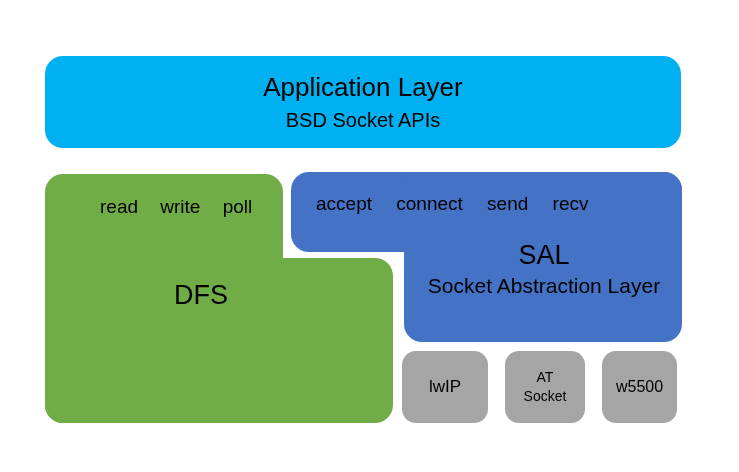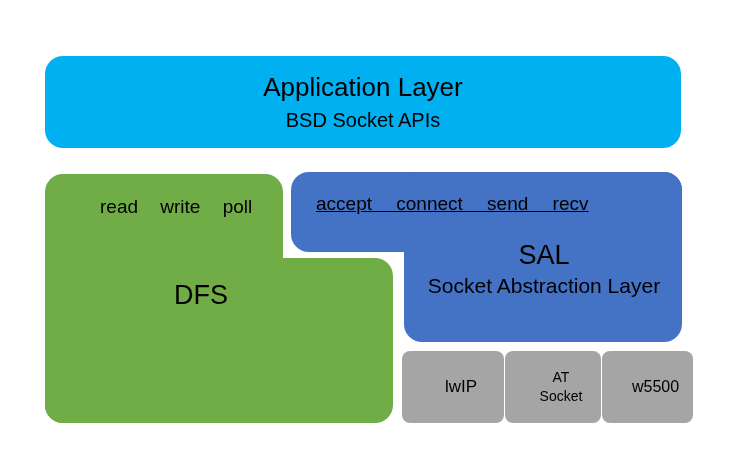--- a/index.html
+++ b/index.html
@@ -66,37 +66,35 @@
     font-size: 19px; line-height: 24px;
     word-spacing: 17px;
     white-space: nowrap;
     margin-left: 36px;
   }
   .sal-ops {
     left: 316px; top: 192px;
     font-size: 19px; line-height: 24px;
     word-spacing: 19px;
     white-space: nowrap;
-    text-decoration: underline;
   }
   .dfs-title { left: 45px;  top: 271px; width: 300px; text-align: center; padding-left: 6px; }
   .sal-title { left: 406px; top: 231px; width: 276px; text-align: center; }
   .acronym    { font-size: 27px; line-height: 33px; margin-top: 8px; }
   .layer-name { font-size: 21px; line-height: 27px; }
 
   
   .backend {
     top: 351px; height: 72px;
     background: #A5A5A5;
-    border-radius: 8px;
+    border-radius: 14px;
     display: flex;
     align-items: center;
     justify-content: center;
     text-align: center;
-    padding-left: 16px;
   }
   .backend-lwip  { left: 402px; width: 86px; font-size: 17px; }
   .backend-at    { left: 505px; width: 80px; font-size: 14px; line-height: 19px; }
   .backend-w5500 { left: 602px; width: 75px; font-size: 16px; justify-content: center; }
   .wrap-label { display: block; width: 54px; margin: 12px auto; }
 </style>
 </head>
 <body>
 
 <div class="canvas">

